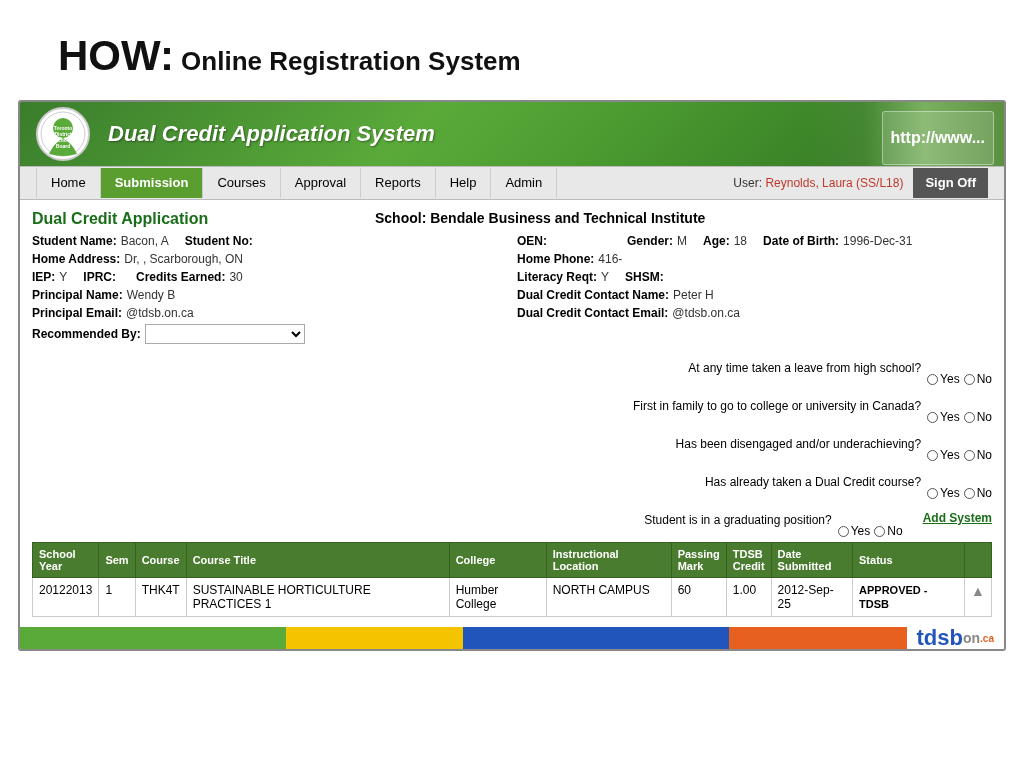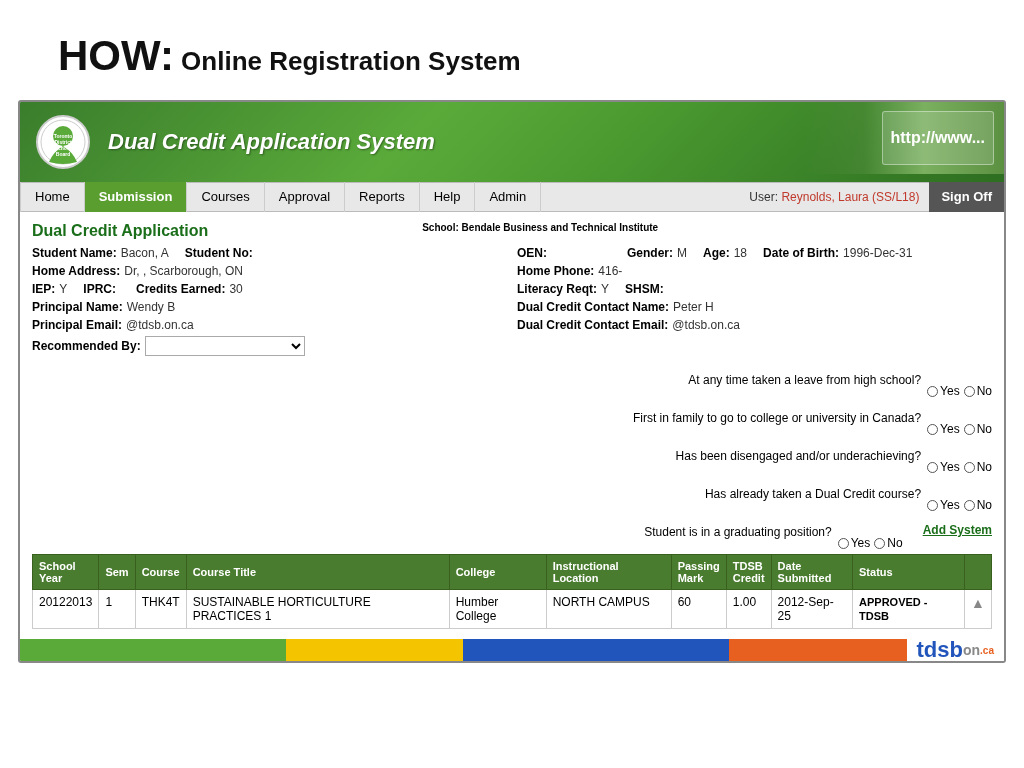--- a/index.html
+++ b/index.html
@@ -19,21 +19,21 @@
     .app-container {
       margin: 0 18px;
       border: 2px solid #888;
       border-radius: 3px;
       overflow: hidden;
     }
 
     
     .banner {
       background: linear-gradient(135deg, #3a7d2c 0%, #5aaa3a 40%, #4a9a30 60%, #2d6e20 100%);
-      height: 80px;
+      height: 64px;
       display: flex;
       align-items: center;
       padding: 8px 16px;
       position: relative;
       overflow: hidden;
     }
     .banner-logo {
       width: 54px;
       height: 54px;
       border-radius: 50%;
@@ -76,21 +76,21 @@
       border: 1px solid rgba(255,255,255,0.4);
     }
 
     
     .navbar {
       background: #e8e8e8;
       border-top: 1px solid #bbb;
       border-bottom: 1px solid #bbb;
       display: flex;
       align-items: center;
-      padding: 0;
+      padding: 16px;
       height: 30px;
     }
     .nav-item {
       padding: 0 14px;
       height: 30px;
       line-height: 30px;
       font-size: 13px;
       cursor: pointer;
       color: #000;
       border-right: 1px solid #ccc;
@@ -126,21 +126,21 @@
     }
 
     .section-title {
       font-size: 16px;
       font-weight: bold;
       color: #1a6e1a;
       margin-bottom: 6px;
     }
     .school-header {
       text-align: center;
-      font-size: 10px;
+      font-size: 14px;
       font-weight: bold;
     }
 
     .info-grid {
       font-size: 12px;
       margin-bottom: 4px;
     }
     .info-label { font-weight: bold; margin-right: 4px; white-space: nowrap; }
     .info-val { color: #333; margin-right: 16px; white-space: nowrap; }
 

